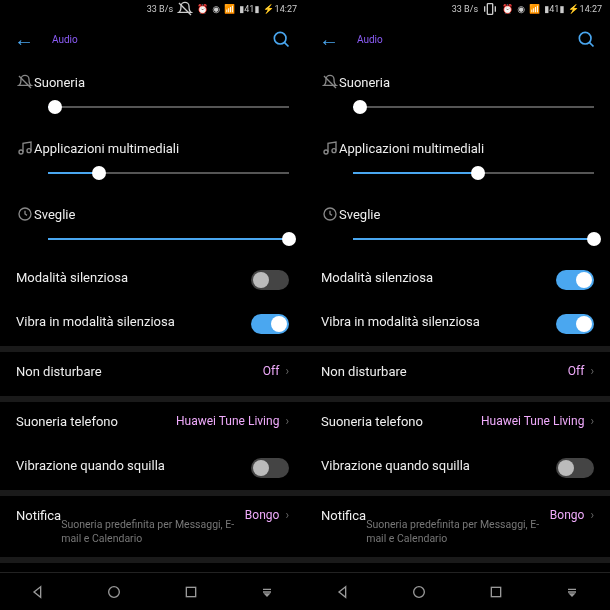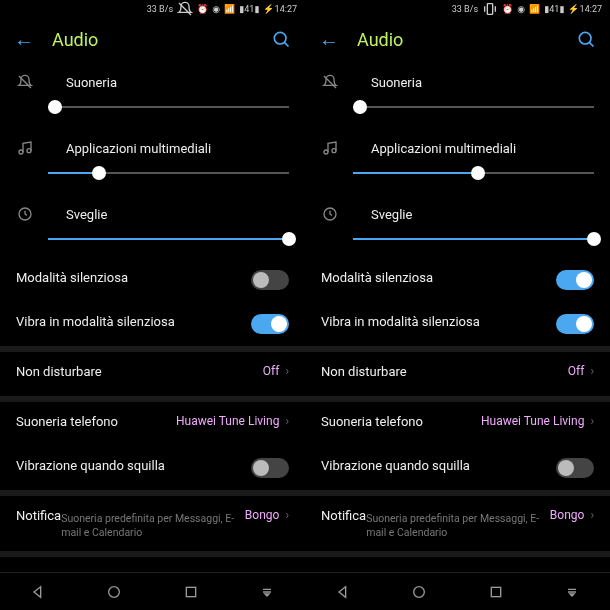--- a/index.html
+++ b/index.html
@@ -2,34 +2,34 @@
 <html><head>
 <meta charset="utf-8">
 <style>
 *{margin:0;padding:0;box-sizing:border-box;font-family:-apple-system,Roboto,sans-serif}
 body{background:#000;width:610px;height:610px;display:flex;overflow:hidden}
 .panel{width:305px;height:610px;background:#000;display:flex;flex-direction:column;position:relative}
 .status-bar{height:18px;display:flex;justify-content:flex-end;align-items:center;padding:8px 8px;color:#ccc;font-size:9px;gap:4px}
 .status-bar span{display:inline-flex;align-items:center}
 .header{height:42px;display:flex;align-items:center;padding:0 14px;gap:18px}
 .back-arrow{color:#4aa7f0;font-size:20px}
-.header-title{color:#bef264;font-size:18px;flex:1}
+.header-title{color:#8b5cf6;font-size:10px;flex:1}
 .search-ico{color:#4aa7f0;font-size:18px}
 .content{flex:1;overflow:hidden}
 .slider-group{padding:14px 16px 8px}
-.slider-row{display:flex;align-items:center;gap:32px;margin-bottom:6px}
+.slider-row{display:flex;align-items:center;gap:0;margin-bottom:6px}
 .slider-label{color:#eee;font-size:13px}
 .slider-icon{color:#888;width:18px;display:flex;justify-content:center;font-size:14px}
 .slider-track{height:22px;position:relative;margin-left:32px}
 .track-bg{position:absolute;top:10px;left:0;right:0;height:2px;background:#555}
 .track-fill{position:absolute;top:10px;left:0;height:2px;background:#4aa7f0}
 .thumb{position:absolute;top:4px;width:14px;height:14px;border-radius:50%;background:#fff;transform:translateX(-50%)}
 .row{display:flex;align-items:flex-start;padding:12px 16px;min-height:44px}
 .row-label{color:#eee;font-size:13px;flex:1}
-.row-sub{color:#777;font-size:10.5px;margin-top:4px;line-height:1.3}
+.row-sub{color:#777;font-size:10.5px;margin-top:10px;line-height:1.3}
 .row-value{color:#f0abfc;font-size:12px;margin-right:6px}
 .chevron{color:#666;font-size:12px}
 .row-text{flex:1;display:flex;flex-direction:row}
 .toggle{width:38px;height:20px;border-radius:10px;position:relative}
 .toggle.off{background:#444}
 .toggle.on{background:#4aa7f0}
 .toggle-knob{position:absolute;top:2px;width:16px;height:16px;border-radius:50%;background:#fff}
 .toggle.off .toggle-knob{left:2px;background:#bbb}
 .toggle.on .toggle-knob{right:2px}
 .sep{height:6px;background:#1a1a1a}

